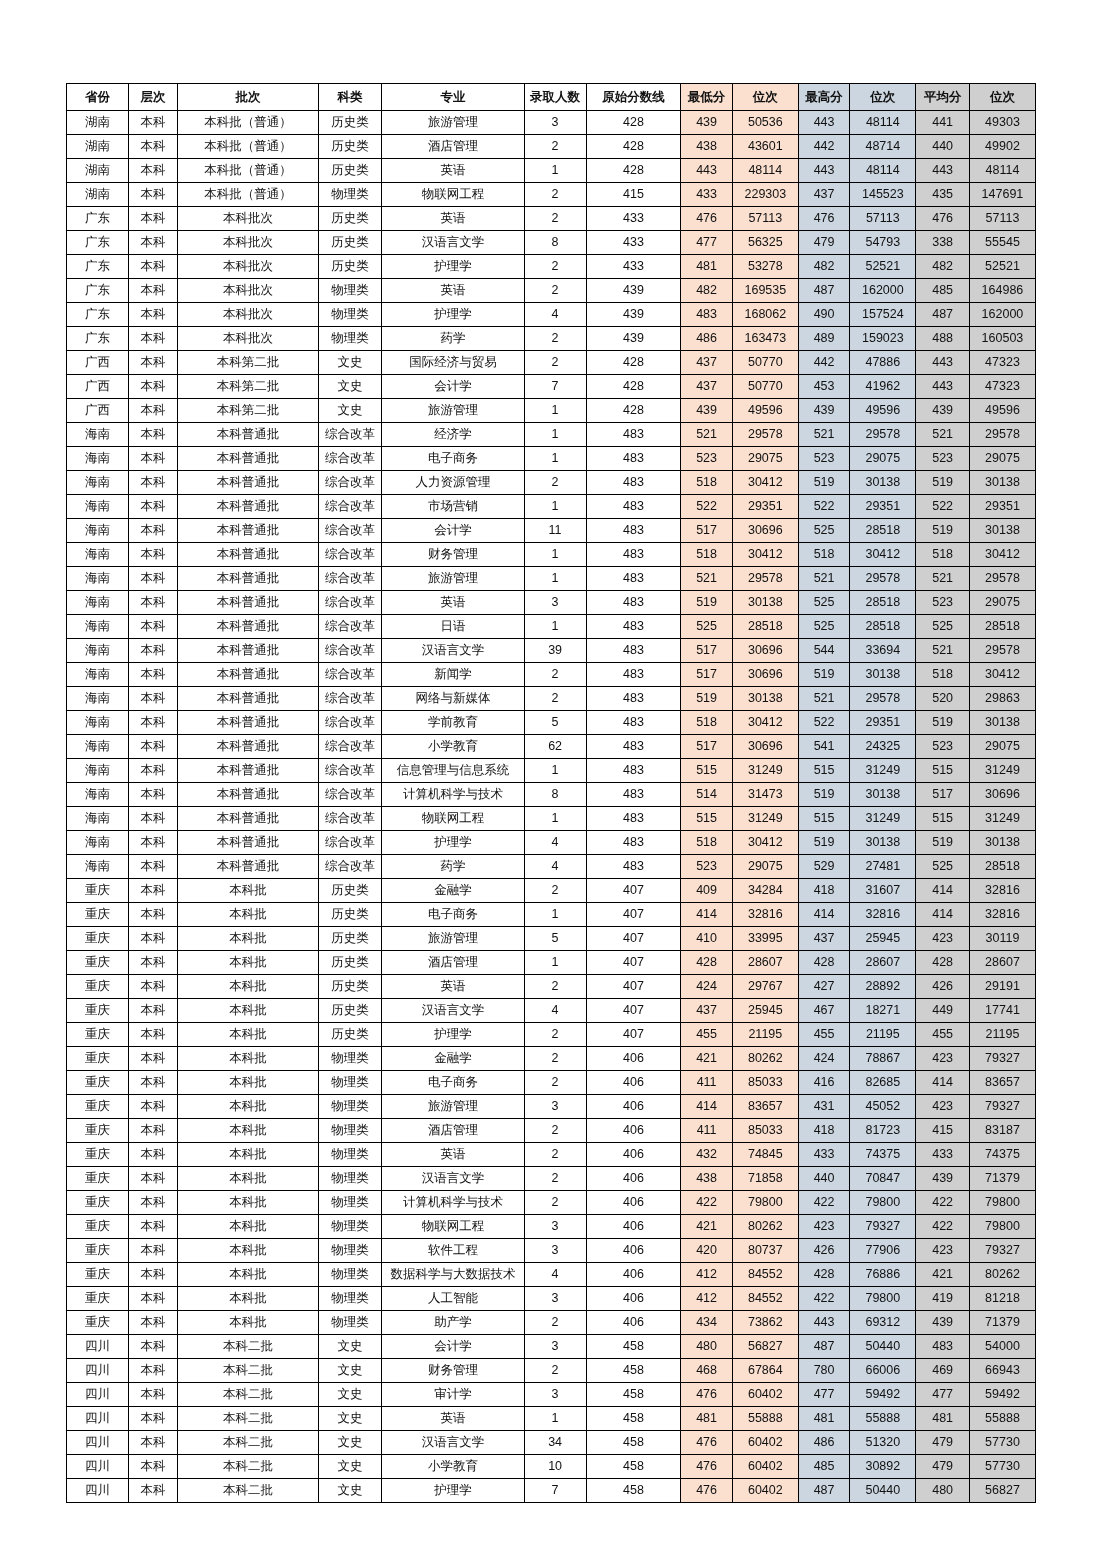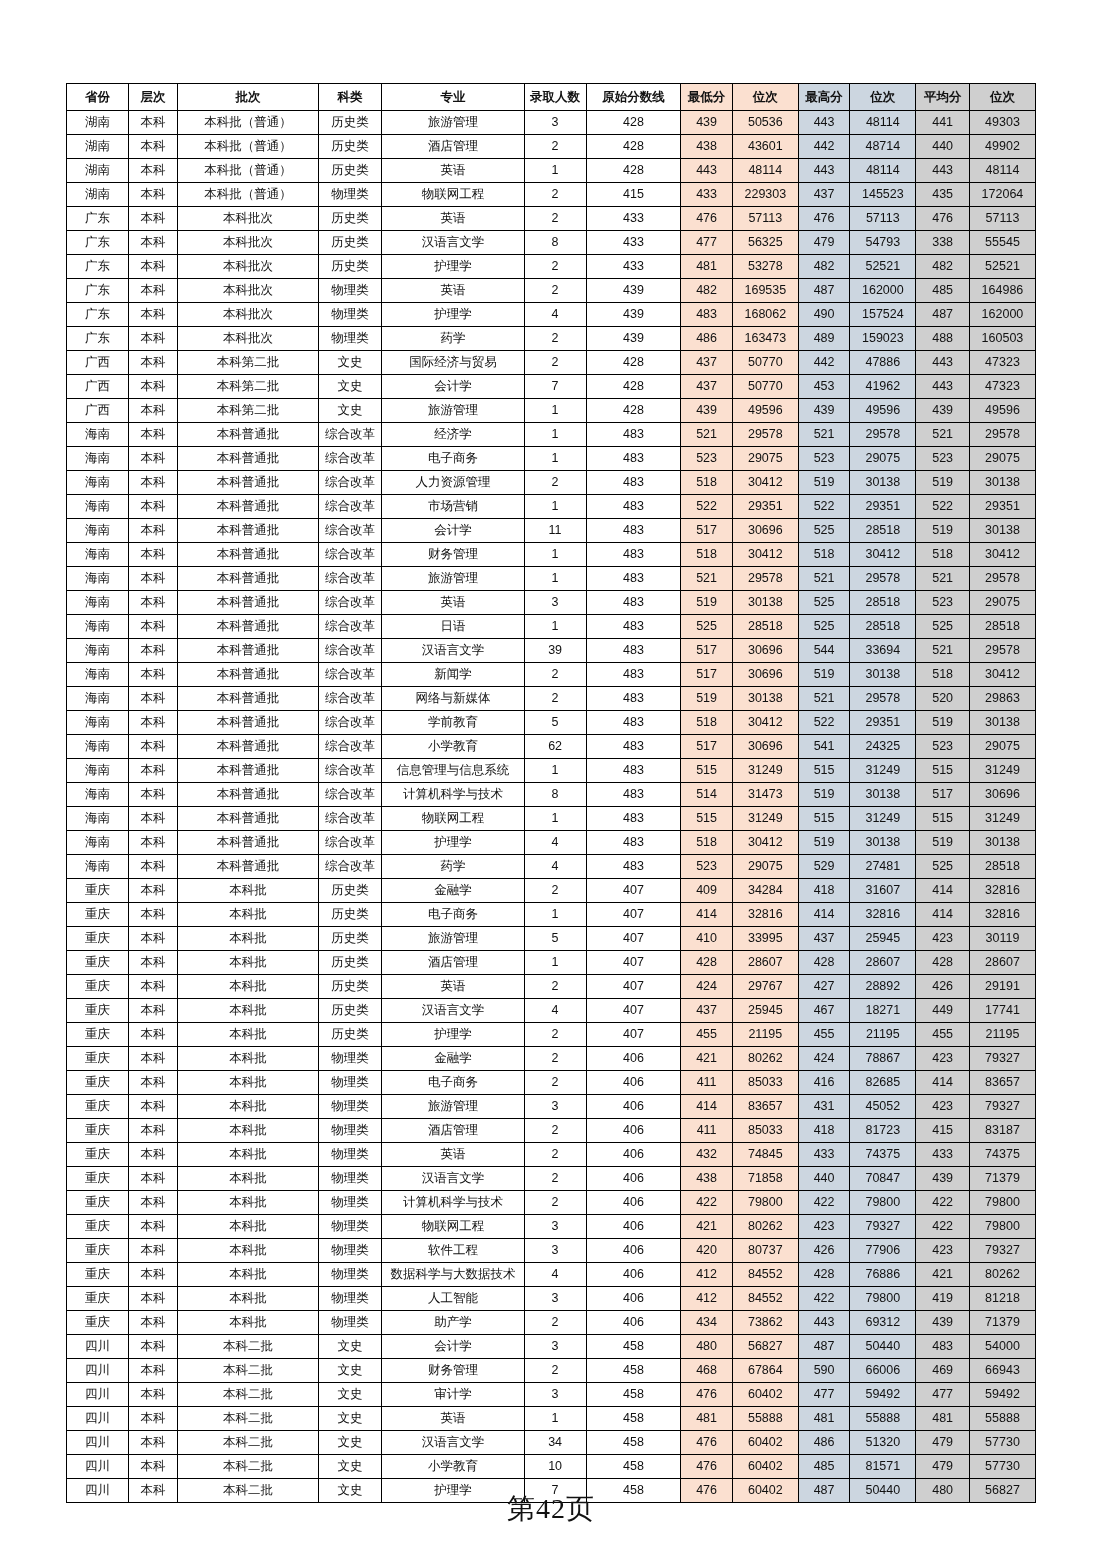--- a/index.html
+++ b/index.html
@@ -169,21 +169,21 @@
           <td>本科批（普通）</td>
           <td>物理类</td>
           <td>物联网工程</td>
           <td>2</td>
           <td>415</td>
           <td class="bg-min">433</td>
           <td class="bg-min">229303</td>
           <td class="bg-max">437</td>
           <td class="bg-max">145523</td>
           <td class="bg-avg">435</td>
-          <td class="bg-avg">172064</td>
+          <td class="bg-avg">147691</td>
         </tr>
         <tr>
           <td>广东</td>
           <td>本科</td>
           <td>本科批次</td>
           <td>历史类</td>
           <td>英语</td>
           <td>2</td>
           <td>433</td>
           <td class="bg-min">476</td>
@@ -901,21 +901,21 @@
         <tr>
           <td>四川</td>
           <td>本科</td>
           <td>本科二批</td>
           <td>文史</td>
           <td>财务管理</td>
           <td>2</td>
           <td>458</td>
           <td class="bg-min">468</td>
           <td class="bg-min">67864</td>
-          <td class="bg-max">590</td>
+          <td class="bg-max">780</td>
           <td class="bg-max">66006</td>
           <td class="bg-avg">469</td>
           <td class="bg-avg">66943</td>
         </tr>
         <tr>
           <td>四川</td>
           <td>本科</td>
           <td>本科二批</td>
           <td>文史</td>
           <td>审计学</td>
@@ -962,21 +962,21 @@
           <td>四川</td>
           <td>本科</td>
           <td>本科二批</td>
           <td>文史</td>
           <td>小学教育</td>
           <td>10</td>
           <td>458</td>
           <td class="bg-min">476</td>
           <td class="bg-min">60402</td>
           <td class="bg-max">485</td>
-          <td class="bg-max">81571</td>
+          <td class="bg-max">30892</td>
           <td class="bg-avg">479</td>
           <td class="bg-avg">57730</td>
         </tr>
         <tr>
           <td>四川</td>
           <td>本科</td>
           <td>本科二批</td>
           <td>文史</td>
           <td>护理学</td>
           <td>7</td>
@@ -984,15 +984,14 @@
           <td class="bg-min">476</td>
           <td class="bg-min">60402</td>
           <td class="bg-max">487</td>
           <td class="bg-max">50440</td>
           <td class="bg-avg">480</td>
           <td class="bg-avg">56827</td>
         </tr>
       </tbody>
   </table>
 
-  <div id="page-footer">第42页</div>
 
 </div>
 
 </body></html>

